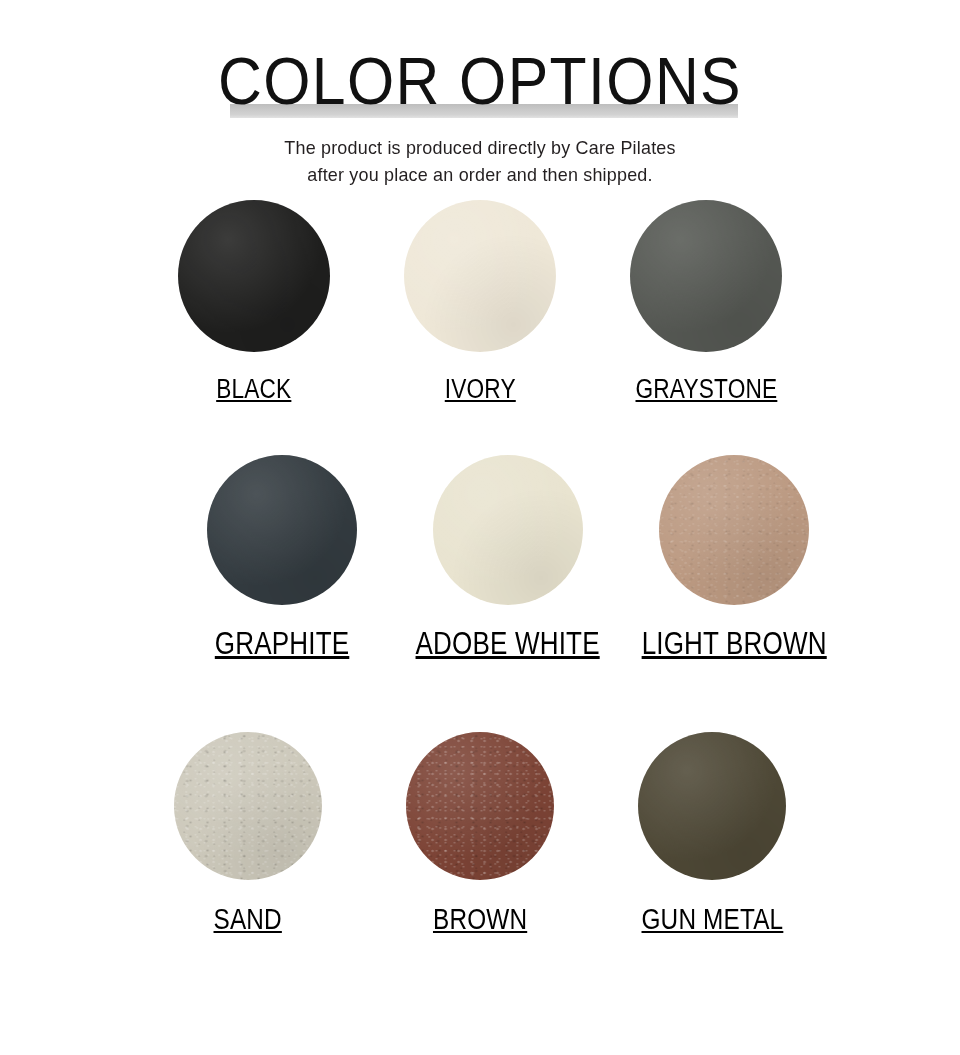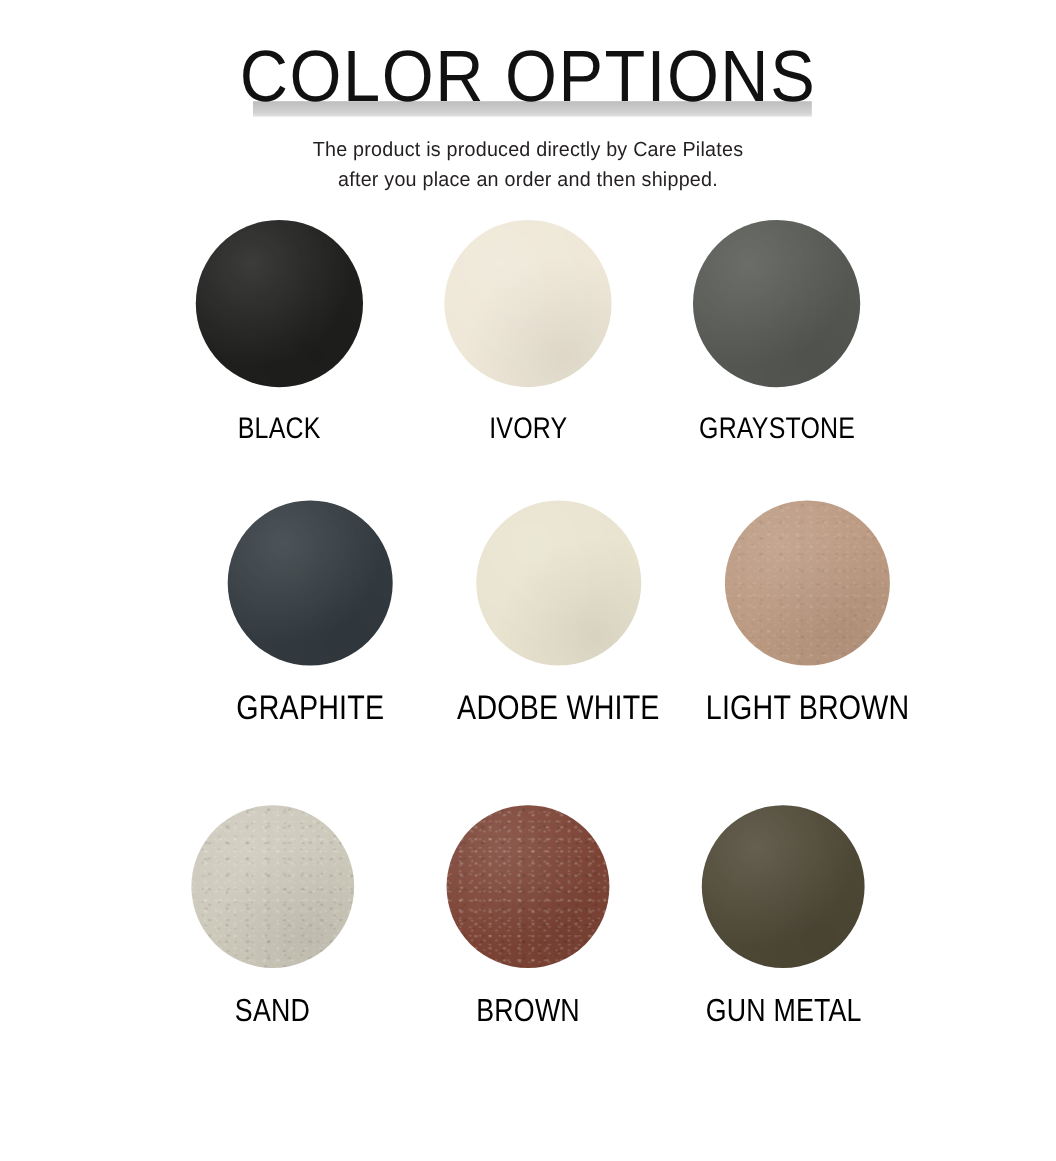--- a/index.html
+++ b/index.html
@@ -14,21 +14,21 @@
     position: relative;
     overflow: hidden;
     font-family: "Liberation Sans", sans-serif;
     color: #000000;
     -webkit-font-smoothing: antialiased;
   }
 
   
   .header {
     position: absolute;
-    top: 0;
+    top: 12px;
     left: 0;
     width: 828px;
     height: 200px;
   }
   .title-wrap {
     position: absolute;
     top: 32px;
     left: 0;
     width: 960px;
     height: 78px;
@@ -90,20 +90,21 @@
   .row-1 { height: 255px; }
   .row-2 { height: 277px; padding-left: 28px; }
   .row-3 { height: 290px; }
 
   .swatch {
     width: 226px;
     position: relative;
     display: flex;
     flex-direction: column;
     align-items: center;
+    text-decoration: underline;
   }
   .row-3 .swatch { width: 232px; }
 
   .disc {
     width: 152px;
     height: 152px;
     border-radius: 50%;
     position: relative;
     overflow: hidden;
     flex: none;

